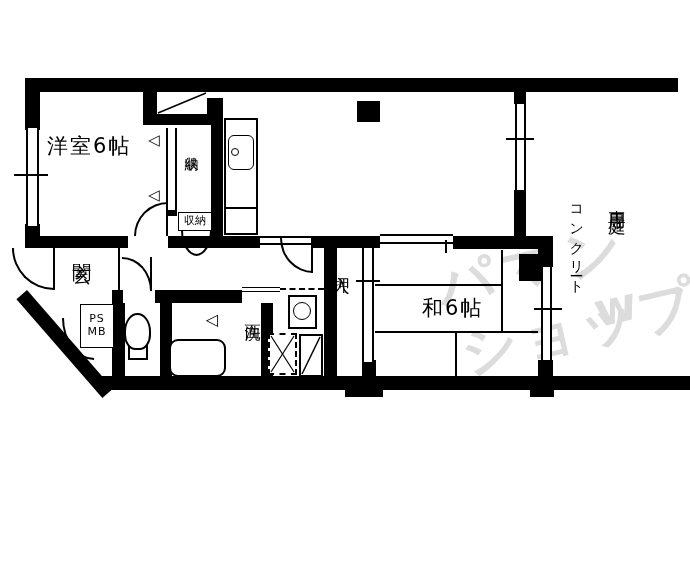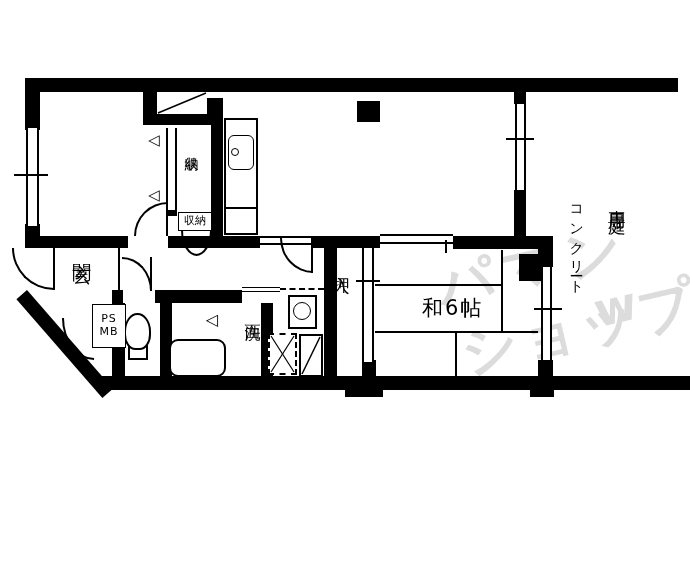--- a/index.html
+++ b/index.html
@@ -138,34 +138,35 @@
         <line x1="24" y1="1" x2="1" y2="37" stroke="#000" stroke-width="1.2"></line>
       </svg>
   </div>
 
   <div class="fx" style="left:299px;top:334px;width:24px;height:43px;">
     <svg width="20" height="39">
         <line x1="1" y1="38" x2="19" y2="1" stroke="#000" stroke-width="1.5"></line>
       </svg>
   </div>
 
-  <div class="fx15 boxlbl" style="left:80px;top:304px;width:34px;height:44px;margin-left:12px;">
+  <div class="fx15 boxlbl" style="left:80px;top:304px;width:34px;height:44px;">
     <div class="lbl" style="position:static;font-size:11px;text-align:center;letter-spacing:1px;">
       <div>PS</div>
       <div>MB</div>
     </div>
   </div>
 
   <div class="thin" style="left:118px;top:248px;width:2px;height:44px;"></div>
 
   <div class="thin" style="left:375px;top:284px;width:128px;height:2px;"></div>
   <div class="thin" style="left:375px;top:331px;width:163px;height:2px;"></div>
   <div class="thin" style="left:501px;top:250px;width:2px;height:83px;"></div>
   <div class="thin" style="left:455px;top:333px;width:2px;height:43px;"></div>
 
+  <div class="lbl" style="left:47px;top:134px;font-size:21px;letter-spacing:2px;">洋室6帖</div>
   <div class="lbl" style="left:422px;top:296px;font-size:21px;letter-spacing:2px;">和6帖</div>
   <div class="lbl vlbl" style="left:71px;top:249px;font-size:19px;">玄関</div>
   <div class="lbl vlbl" style="left:184px;top:146px;font-size:14px;">収納</div>
   <div class="fx15 boxlbl" style="left:178px;top:212px;width:34px;height:19px;">
     <span class="lbl" style="position:static;font-size:11px;">収納</span>
   </div>
   <div class="lbl vlbl" style="left:331px;top:263px;font-size:17px;">押入</div>
   <div class="lbl vlbl" style="left:243px;top:312px;font-size:16px;">洗面</div>
   <div class="lbl vlbl" style="left:606px;top:196px;font-size:18px;letter-spacing:3px;">専用庭</div>
   <div class="lbl vlbl" style="left:569px;top:196px;font-size:14px;letter-spacing:2px;">コンクリート</div>

